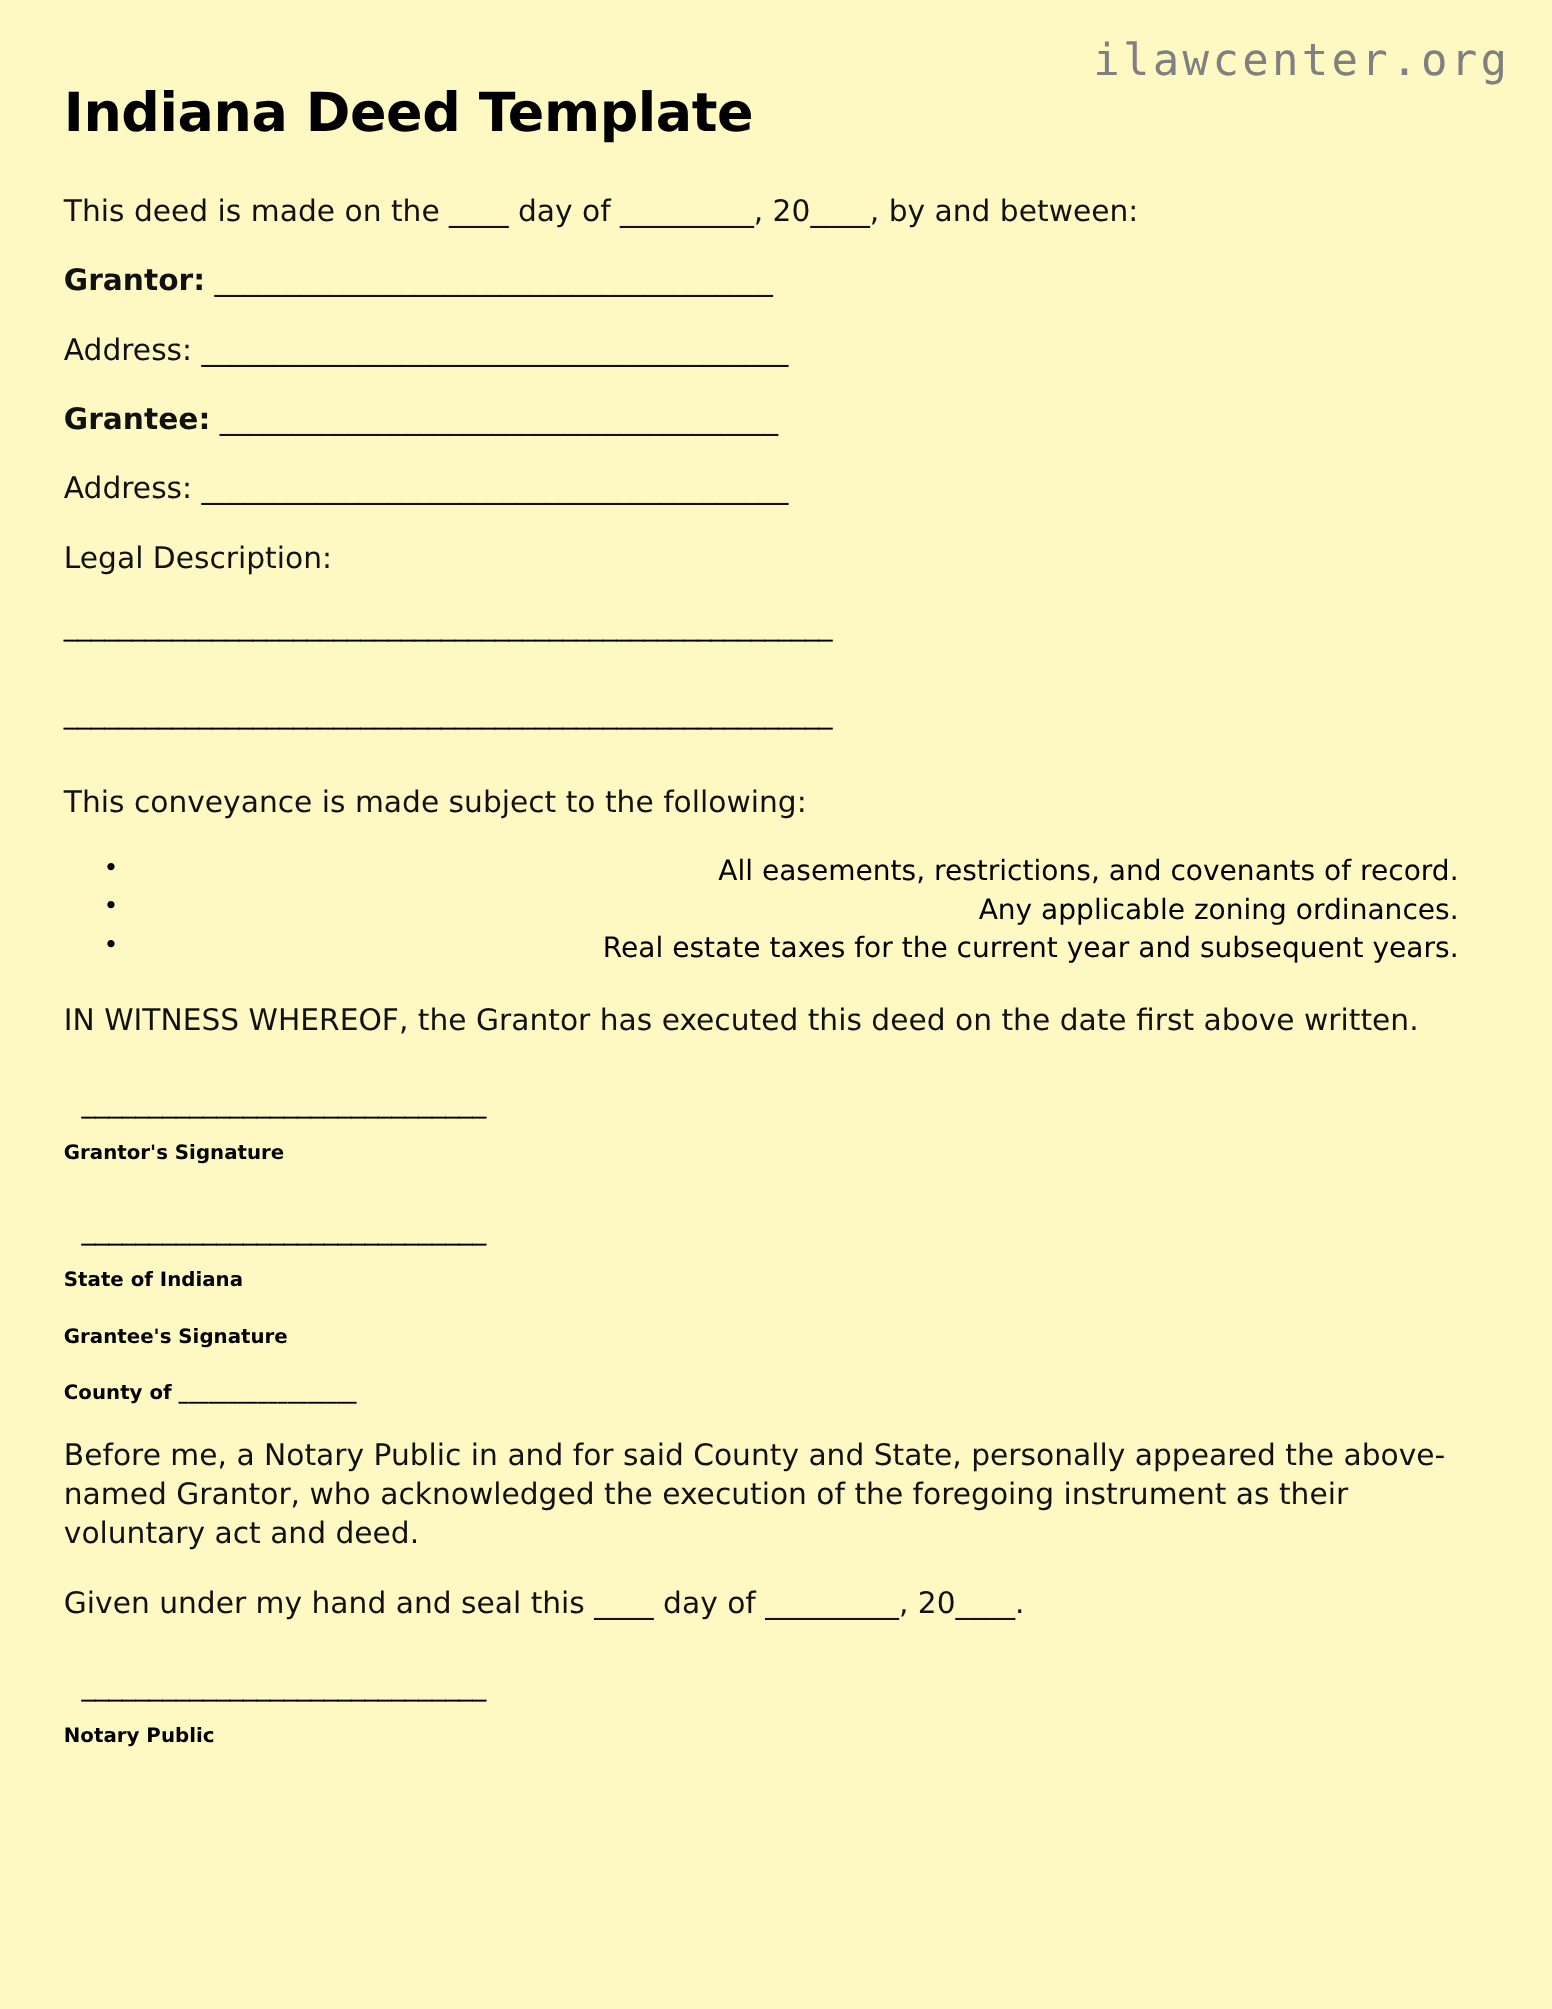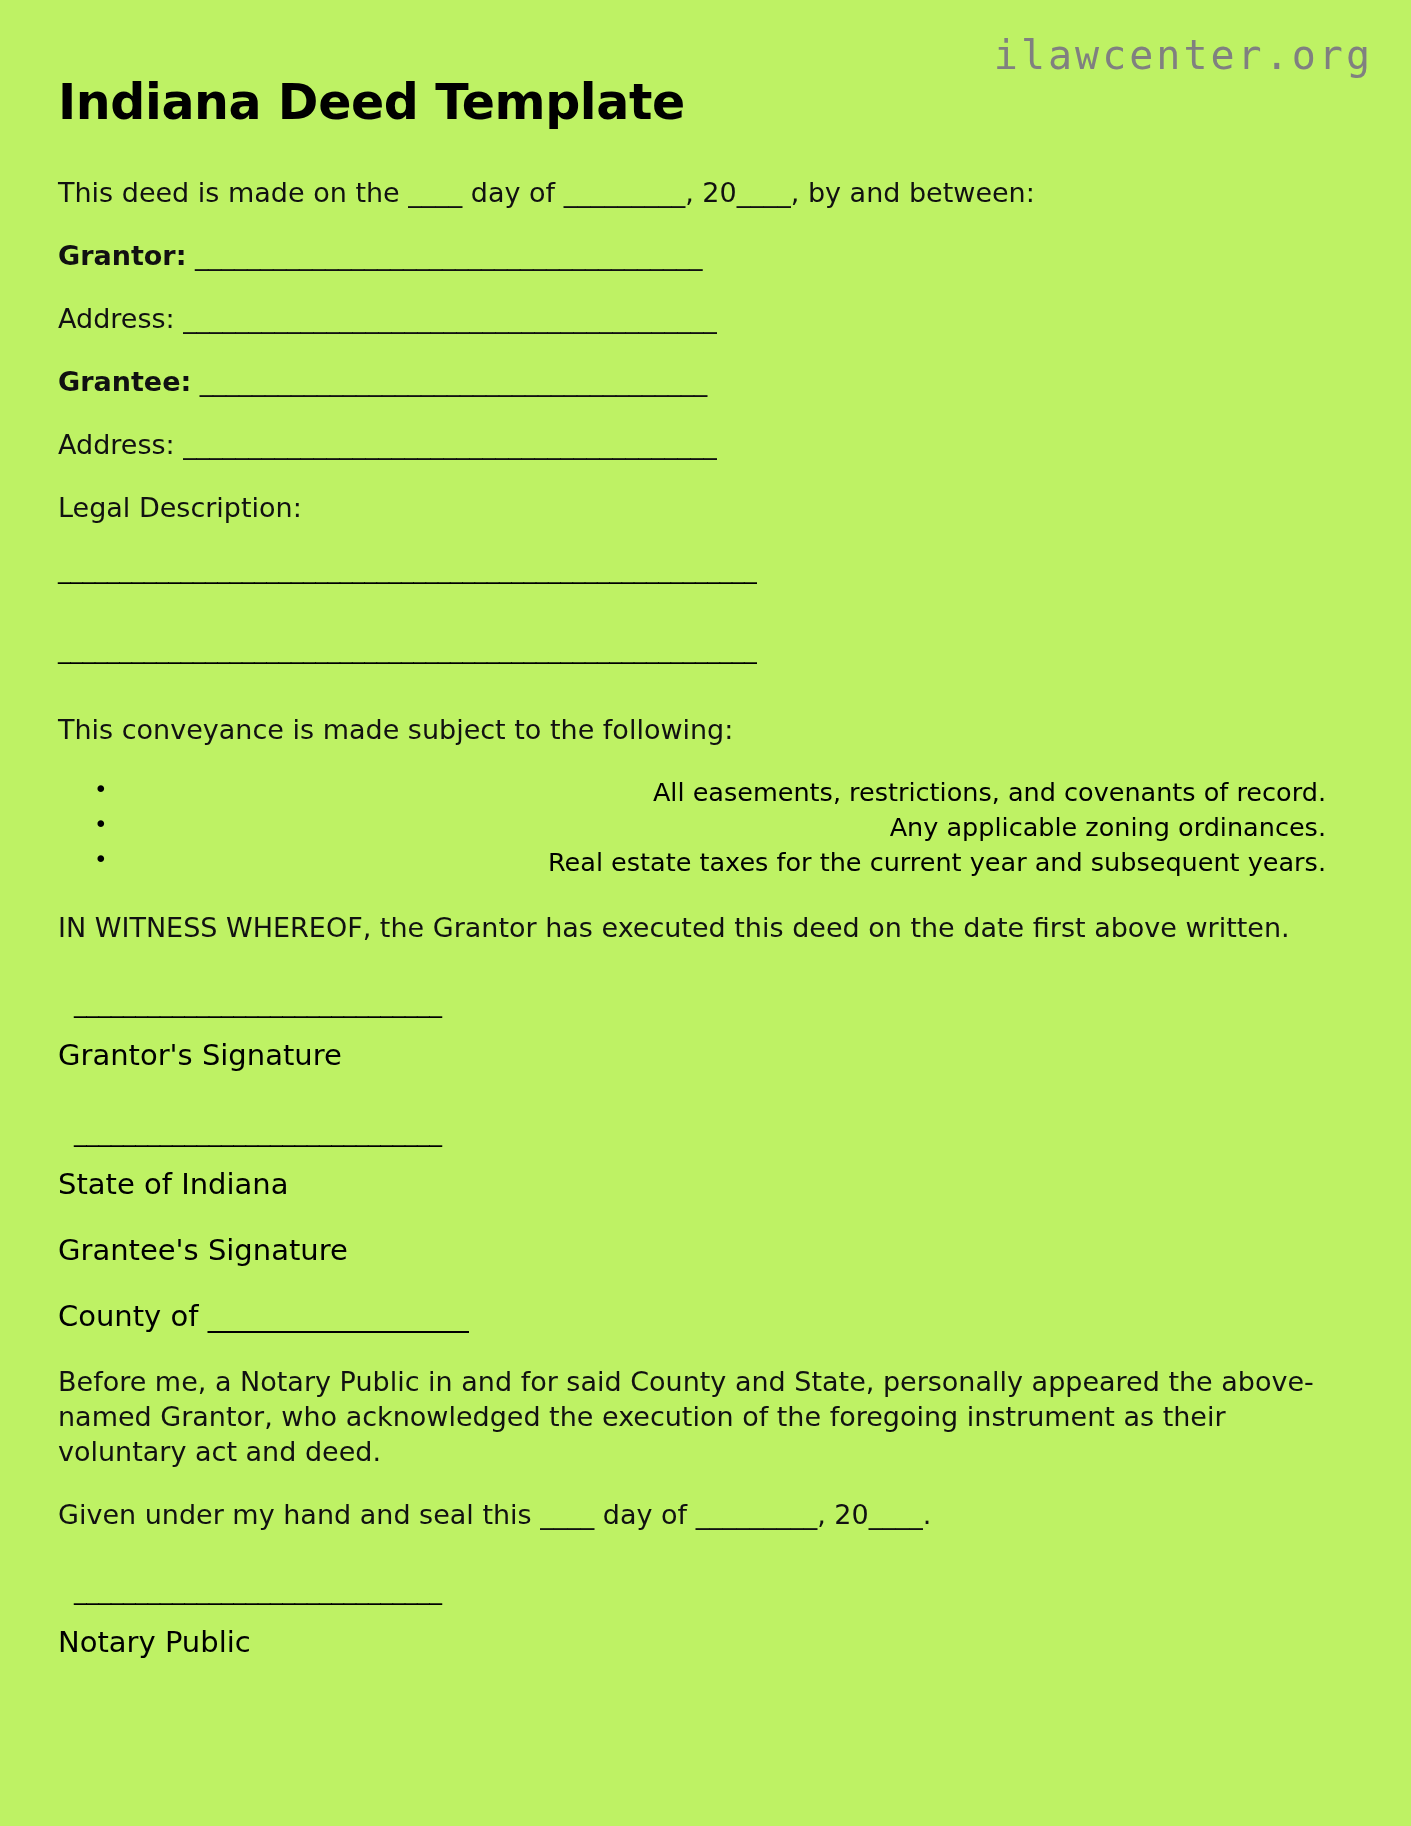--- a/index.html
+++ b/index.html
@@ -8,21 +8,21 @@
     background: #ffffff;
   }
   body {
     font-family: "DejaVu Sans", sans-serif;
     color: #000000;
   }
   .page {
     position: relative;
     width: 1411px;
     height: 1826px;
-    background: #bef264;
+    background: #fef9c3;
     box-sizing: border-box;
     overflow: hidden;
   }
   .watermark {
     position: absolute;
     top: 32px;
     right: 38px;
     font-family: "DejaVu Sans Mono", monospace;
     font-size: 40px;
     letter-spacing: 3px;
@@ -85,23 +85,24 @@
   .long-rule {
     margin-bottom: 46px;
   }
   .sig-rule {
     margin: 0 0 20px 16px;
     font-size: 25.5px;
     letter-spacing: -0.5px;
     line-height: 1.1;
   }
   .sig-label {
-    font-size: 29px;
+    font-size: 18px;
     line-height: 1.3;
     margin: 0 0 28px 0;
+    font-weight: bold;
   }
   .gap-top {
     margin-top: 44px;
   }
 </style>
 </head>
 <body>
 
 <div class="page">
 

